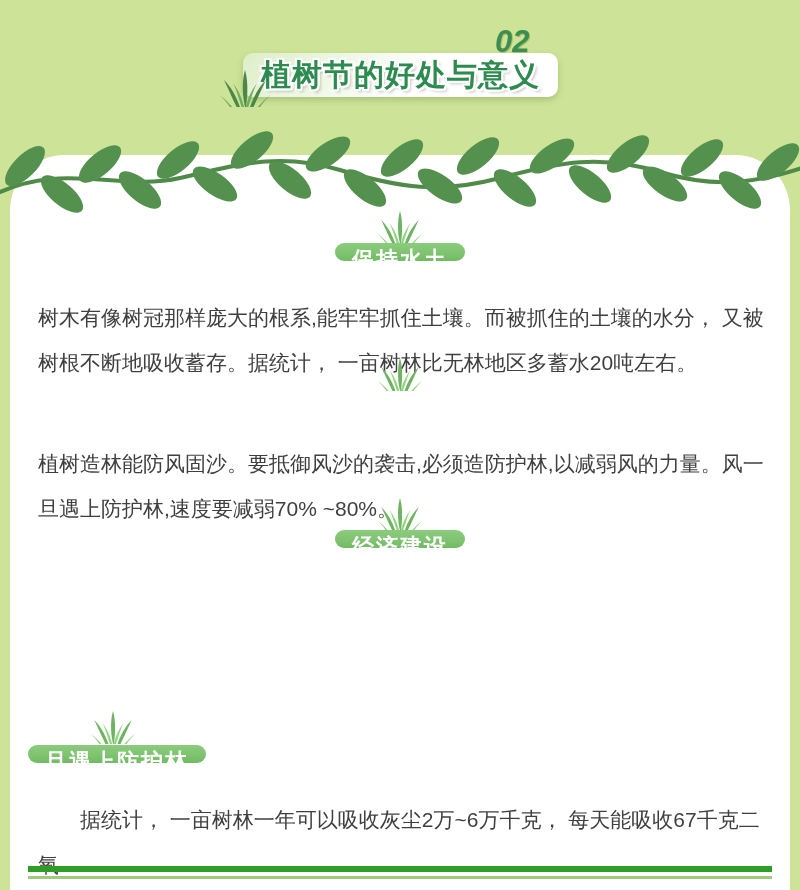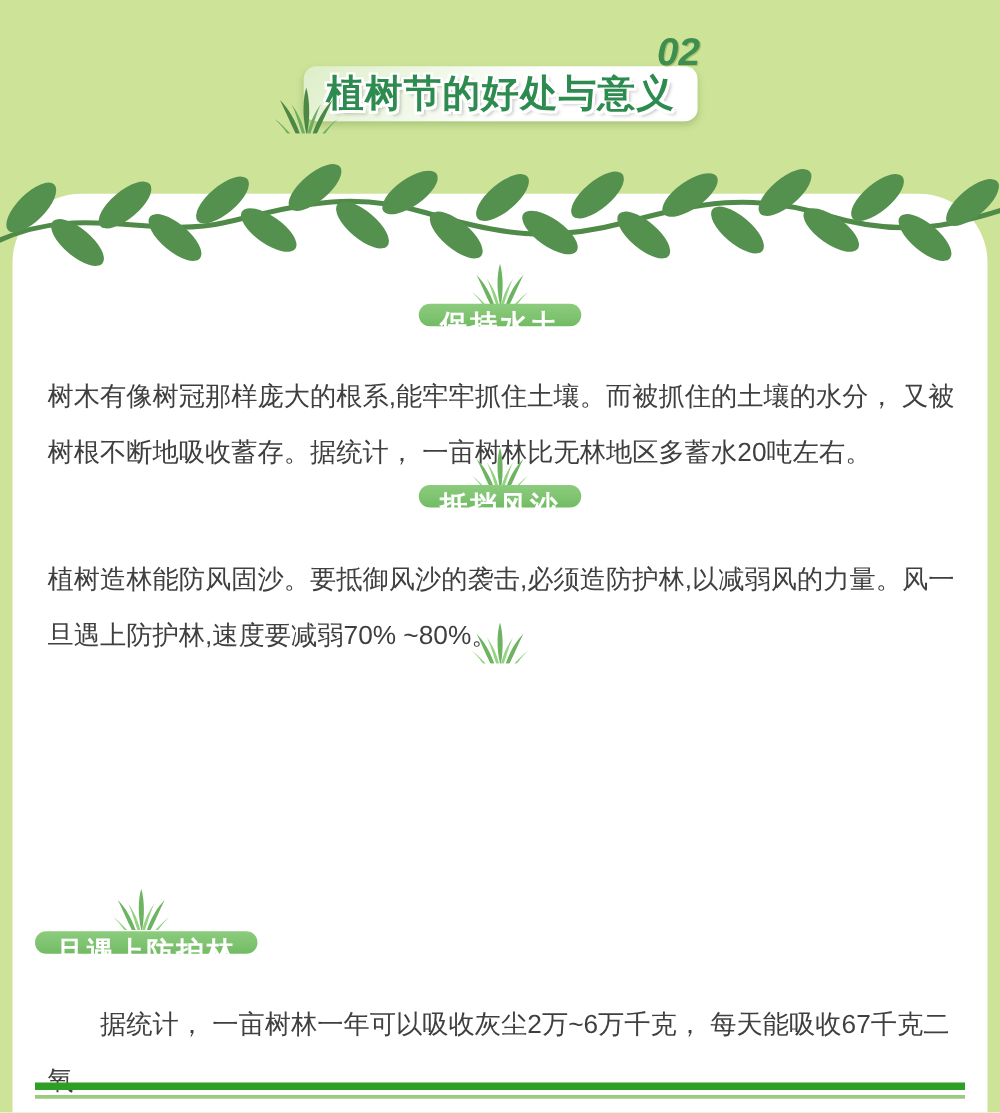--- a/index.html
+++ b/index.html
@@ -4,21 +4,21 @@
 <style>
   html,body{margin:0;padding:0;}
   body{
     width:800px;height:890px;position:relative;overflow:hidden;
     background:#cde398;
     font-family:"Liberation Sans","DejaVu Sans",sans-serif;
   }
   
   .page-number{
     position:absolute;left:495px;top:24px;width:65px;z-index:4;
-    text-align:right;font-size:31px;font-weight:700;font-style:italic;
+    text-align:left;font-size:31px;font-weight:700;font-style:italic;
     color:#3e8e52;text-shadow:1px 1px 0 #aabf66;
   }
   .title-badge{
     position:absolute;left:243px;top:53px;height:44px;z-index:3;
     padding:0 18px;border-radius:10px;
     background:linear-gradient(135deg,#ddeec8 0%,#ffffff 55%);
     box-shadow:0 3px 6px rgba(100,140,70,.35);
     display:flex;align-items:center;justify-content:center;
   }
   .title-text{
@@ -133,27 +133,27 @@
   <svg class="grass grass-sec sec-grass g1">
       <use href="#grass"></use>
     </svg>
   <div class="sec-badge b1">保持水土</div>
   <p class="para p1">树木有像树冠那样庞大的根系,能牢牢抓住土壤。而被抓住的土壤的水分， 又被
 树根不断地吸收蓄存。据统计， 一亩树林比无林地区多蓄水20吨左右。</p>
 
   <svg class="grass grass-sec sec-grass g2">
       <use href="#grass"></use>
     </svg>
-  <div class="sec-badge b2">抵挡风沙</div>
   <p class="para p2">植树造林能防风固沙。要抵御风沙的袭击,必须造防护林,以减弱风的力量。风一
 旦遇上防护林,速度要减弱70% ~80%。</p>
 
   <svg class="grass grass-sec sec-grass g3">
       <use href="#grass"></use>
     </svg>
+  <div class="sec-badge b3">经济建设</div>
 
   <svg class="grass grass-sec g4">
       <use href="#grass"></use>
     </svg>
   <div class="sec-badge b4">旦遇上防护林</div>
   <p class="para p4">据统计， 一亩树林一年可以吸收灰尘2万~6万千克， 每天能吸收67千克二氧
 化碳， 释放出48千克氧气； 一个月可以吸收有毒气体二氧化硫4千克。</p>
 
   <div class="divider">
     <div class="bar-thick"></div>

